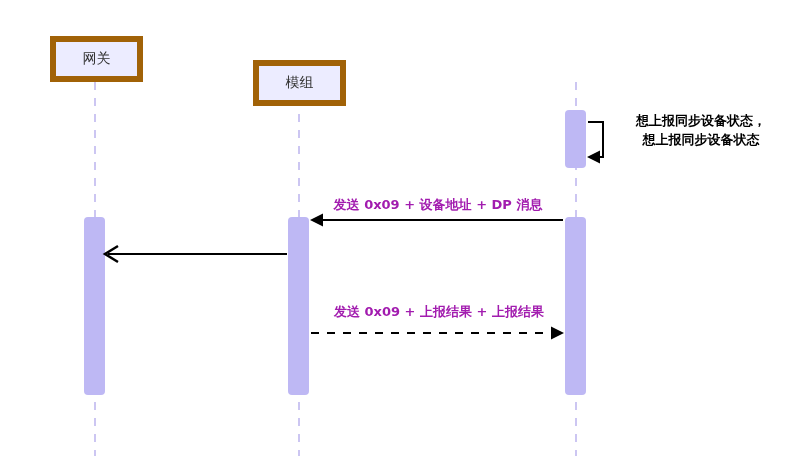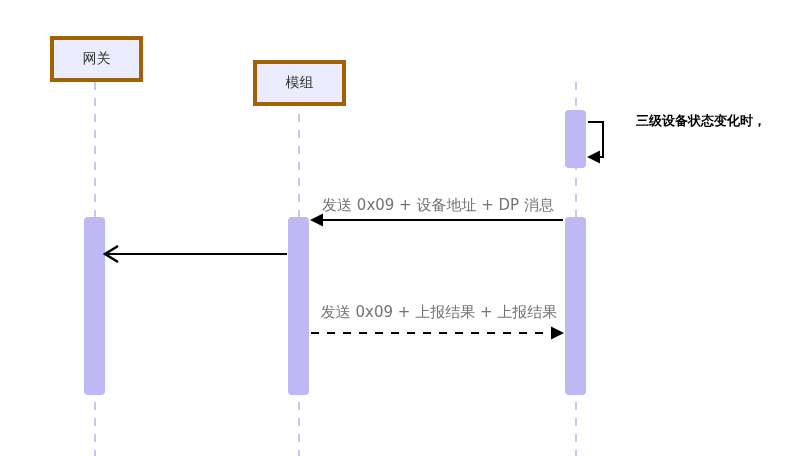--- a/index.html
+++ b/index.html
@@ -22,21 +22,21 @@
       #ccc6f2 0px, #ccc6f2 8px,
       transparent 8px, transparent 16px
     );
   }
   .actor-box {
     position: absolute;
     top: 36px;
     width: 93px;
     height: 46px;
     background: #ececff;
-    border: 4px solid #a16207;
+    border: 6px solid #a16207;
     display: flex;
     align-items: center;
     justify-content: center;
     font-size: 14px;
     color: #333333;
   }
   .activation {
     position: absolute;
     width: 21px;
     background: #beb8f4;
@@ -44,23 +44,23 @@
   }
   .arrow-layer {
     position: absolute;
     left: 0; top: 0;
     width: 792px; height: 456px;
     pointer-events: none;
   }
   .msg-label {
     position: absolute;
     transform: translateX(-50%);
-    font-size: 15px;
-    font-weight: normal;
-    color: #737373;
+    font-size: 13px;
+    font-weight: bold;
+    color: #a21caf;
     white-space: nowrap;
     text-align: center;
   }
   .self-msg-label {
     position: absolute;
     left: 612px;
     top: 111px;
     width: 178px;
     text-align: center;
     font-size: 13px;
@@ -107,21 +107,22 @@
       <polyline points="118,246 105,254 118,262" fill="none" stroke="#000000" stroke-width="2.5"></polyline>
     </g>
 
     <g>
       <line x1="311" y1="333" x2="556" y2="333" stroke="#000000" stroke-width="2" stroke-dasharray="8,8"></line>
       <polygon points="564,333 551,326.5 551,339.5" fill="#000000"></polygon>
     </g>
   </svg>
 
   <div class="self-msg-label">
-    <div>三级设备状态变化时，</div>
+    <div>想上报同步设备状态，</div>
+    <div>想上报同步设备状态</div>
   </div>
 
   <div class="msg-label" style="left: 438px; top: 196px;">发送 0x09 + 设备地址 + DP 消息</div>
 
 
   <div class="msg-label" style="left: 439px; top: 303px;">发送 0x09 + 上报结果 + 上报结果</div>
 
 </div>
 
 </body></html>

